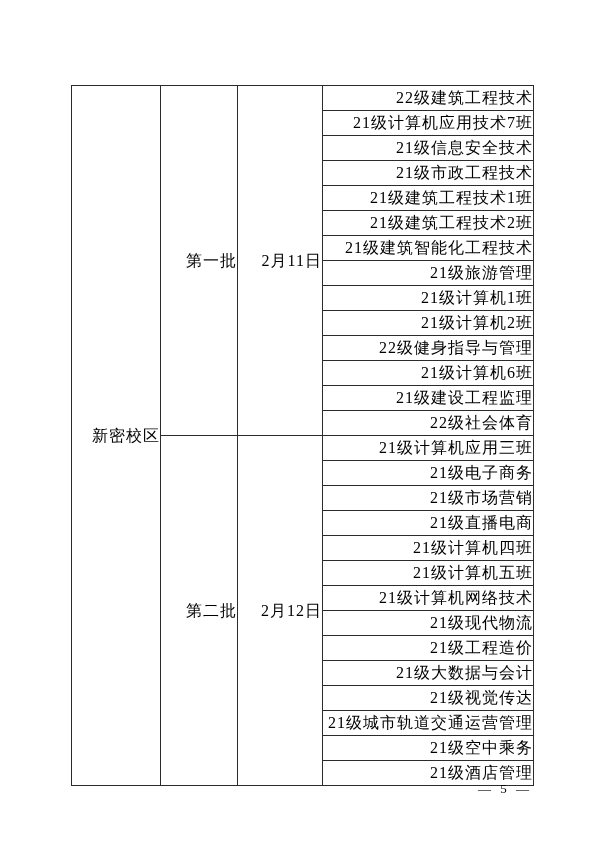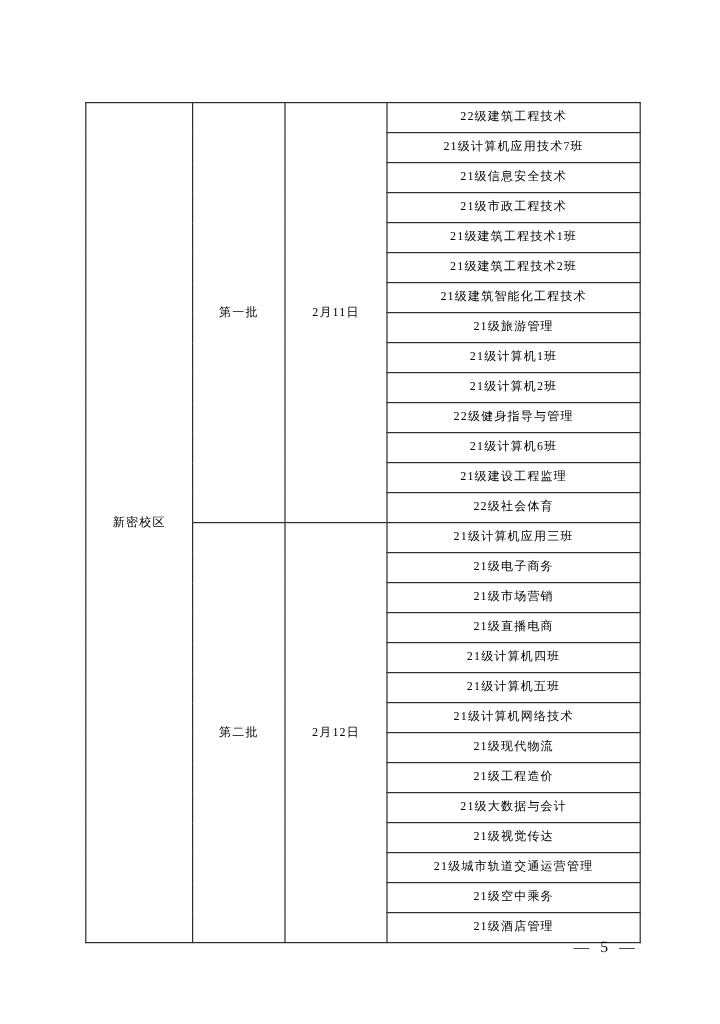--- a/index.html
+++ b/index.html
@@ -28,23 +28,23 @@
     top: 85px;
     width: 458px;
   }
   table.schedule {
     border-collapse: collapse;
     width: 458px;
     table-layout: fixed;
   }
   table.schedule td {
     border: 1px solid #2b2b2b;
-    text-align: center;
+    text-align: right;
     vertical-align: middle;
-    font-size: 10px;
+    font-size: 16px;
     line-height: 1.2;
     letter-spacing: 1px;
     padding: 0;
     height: 24px;
     font-family: "Liberation Serif", "DejaVu Serif", serif;
   }
   td.campus {
     width: 88px;
     letter-spacing: 3px;
     font-size: 12px;

